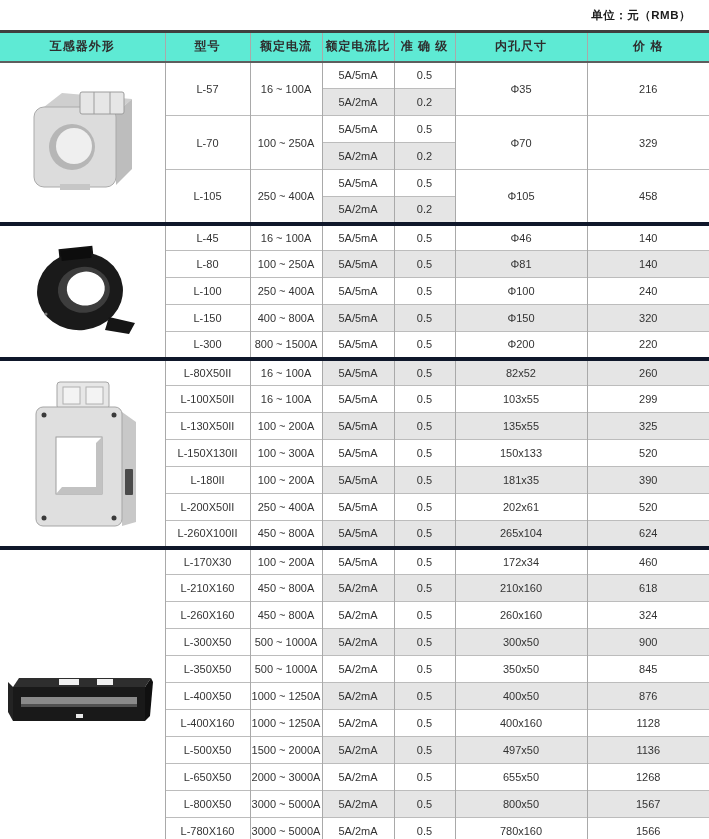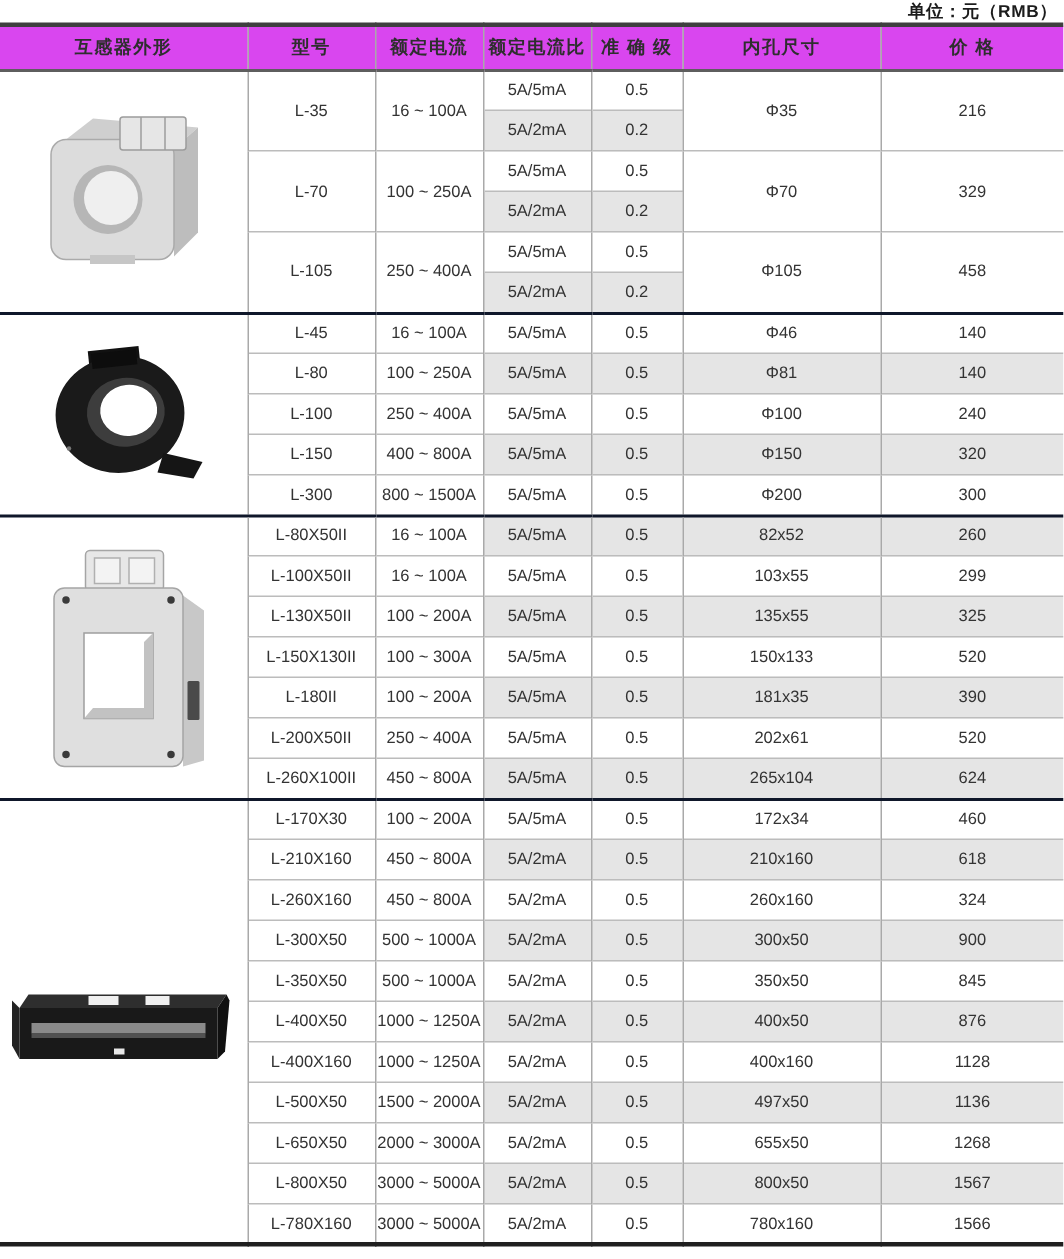--- a/index.html
+++ b/index.html
@@ -1,37 +1,37 @@
 <!DOCTYPE html>
 <html><head>
 <meta charset="utf-8">
 <style>
   * { box-sizing: border-box; margin: 0; padding: 0; }
   html, body { width: 709px; height: 839px; background: #ffffff; overflow: hidden; }
   body { font-family: "Liberation Sans", "DejaVu Sans", sans-serif; color: #333333; }
 
   .page { width: 709px; height: 839px; position: relative; }
 
-  .unit-row { height: 15px; display: flex; justify-content: flex-end; align-items: center; padding-right: 4px; }
+  .unit-row { height: 30px; display: flex; justify-content: flex-end; align-items: center; padding-right: 18px; }
   .unit-row span { font-size: 11.5px; font-weight: bold; color: #1c1c1c; letter-spacing: 0.5px; }
 
   table.price { width: 709px; table-layout: fixed; border-collapse: collapse;
                 border-top: 3px solid #3f3f3f; border-bottom: 3px solid #1f1f1f; }
 
-  thead th { height: 30px; background: #d946ef; font-size: 12px; font-weight: bold; color: #2e2e2e;
+  thead th { height: 30px; background: #5eead4; font-size: 12px; font-weight: bold; color: #2e2e2e;
              text-align: center; vertical-align: middle; letter-spacing: 1px;
              border-bottom: 2px solid #5e5e5e; border-left: 1px solid #a9a9a9; }
   thead th:first-child { border-left: none; }
 
   tbody tr { height: 27px; }
   tbody td { font-size: 11px; color: #333333; text-align: center; vertical-align: middle;
              border-left: 1px solid #a9a9a9; border-top: 1px solid #bcbcbc; background: #ffffff; }
   tbody td.col-img { border-left: none; }
   tbody td.shaded { background: #e5e5e5; }
-  tbody.sep > tr:first-child > td { border-top: 2px solid #0f172a; }
+  tbody.sep > tr:first-child > td { border-top: 4px solid #0f172a; }
 
   td.col-img svg { display: block; margin: 0 auto; }
 </style>
 </head>
 <body>
 
 <div class="page">
   <div class="unit-row">
     <span>单位：元（RMB）</span>
   </div>
@@ -65,21 +65,21 @@
               <polygon points="94,30 110,16 110,86 94,102" fill="#bdbdbd"></polygon>
               <rect x="12" y="24" width="82" height="80" rx="10" fill="#dcdcdc" stroke="#aaaaaa"></rect>
               <rect x="58" y="9" width="44" height="22" rx="2" fill="#e6e6e6" stroke="#9c9c9c"></rect>
               <line x1="72" y1="9" x2="72" y2="31" stroke="#9c9c9c"></line>
               <line x1="88" y1="9" x2="88" y2="31" stroke="#9c9c9c"></line>
               <circle cx="50" cy="64" r="23" fill="#b6b6b6"></circle>
               <circle cx="52" cy="63" r="18" fill="#efefef"></circle>
               <rect x="38" y="101" width="30" height="6" fill="#c6c6c6"></rect>
             </svg>
           </td>
-          <td rowspan="2">L-35</td>
+          <td rowspan="2">L-57</td>
           <td rowspan="2">16 ~ 100A</td>
           <td>5A/5mA</td>
           <td>0.5</td>
           <td rowspan="2">Φ35</td>
           <td rowspan="2">216</td>
         </tr>
         <tr>
           <td class="shaded">5A/2mA</td>
           <td class="shaded">0.2</td>
         </tr>
@@ -153,21 +153,21 @@
           <td class="shaded">0.5</td>
           <td class="shaded">Φ150</td>
           <td class="shaded">320</td>
         </tr>
         <tr>
           <td>L-300</td>
           <td>800 ~ 1500A</td>
           <td>5A/5mA</td>
           <td>0.5</td>
           <td>Φ200</td>
-          <td>300</td>
+          <td>220</td>
         </tr>
       </tbody>
       <tbody class="sep">
         <tr>
           <td rowspan="7" class="col-img">
             <svg width="118" height="154" viewBox="0 0 118 154">
               <rect x="34" y="6" width="52" height="27" rx="3" fill="#e7e7e7" stroke="#a5a5a5"></rect>
               <rect x="40" y="11" width="17" height="17" fill="#f3f3f3" stroke="#b0b0b0"></rect>
               <rect x="63" y="11" width="17" height="17" fill="#f3f3f3" stroke="#b0b0b0"></rect>
               <polygon points="99,36 113,46 113,146 99,150" fill="#c8c8c8"></polygon>

